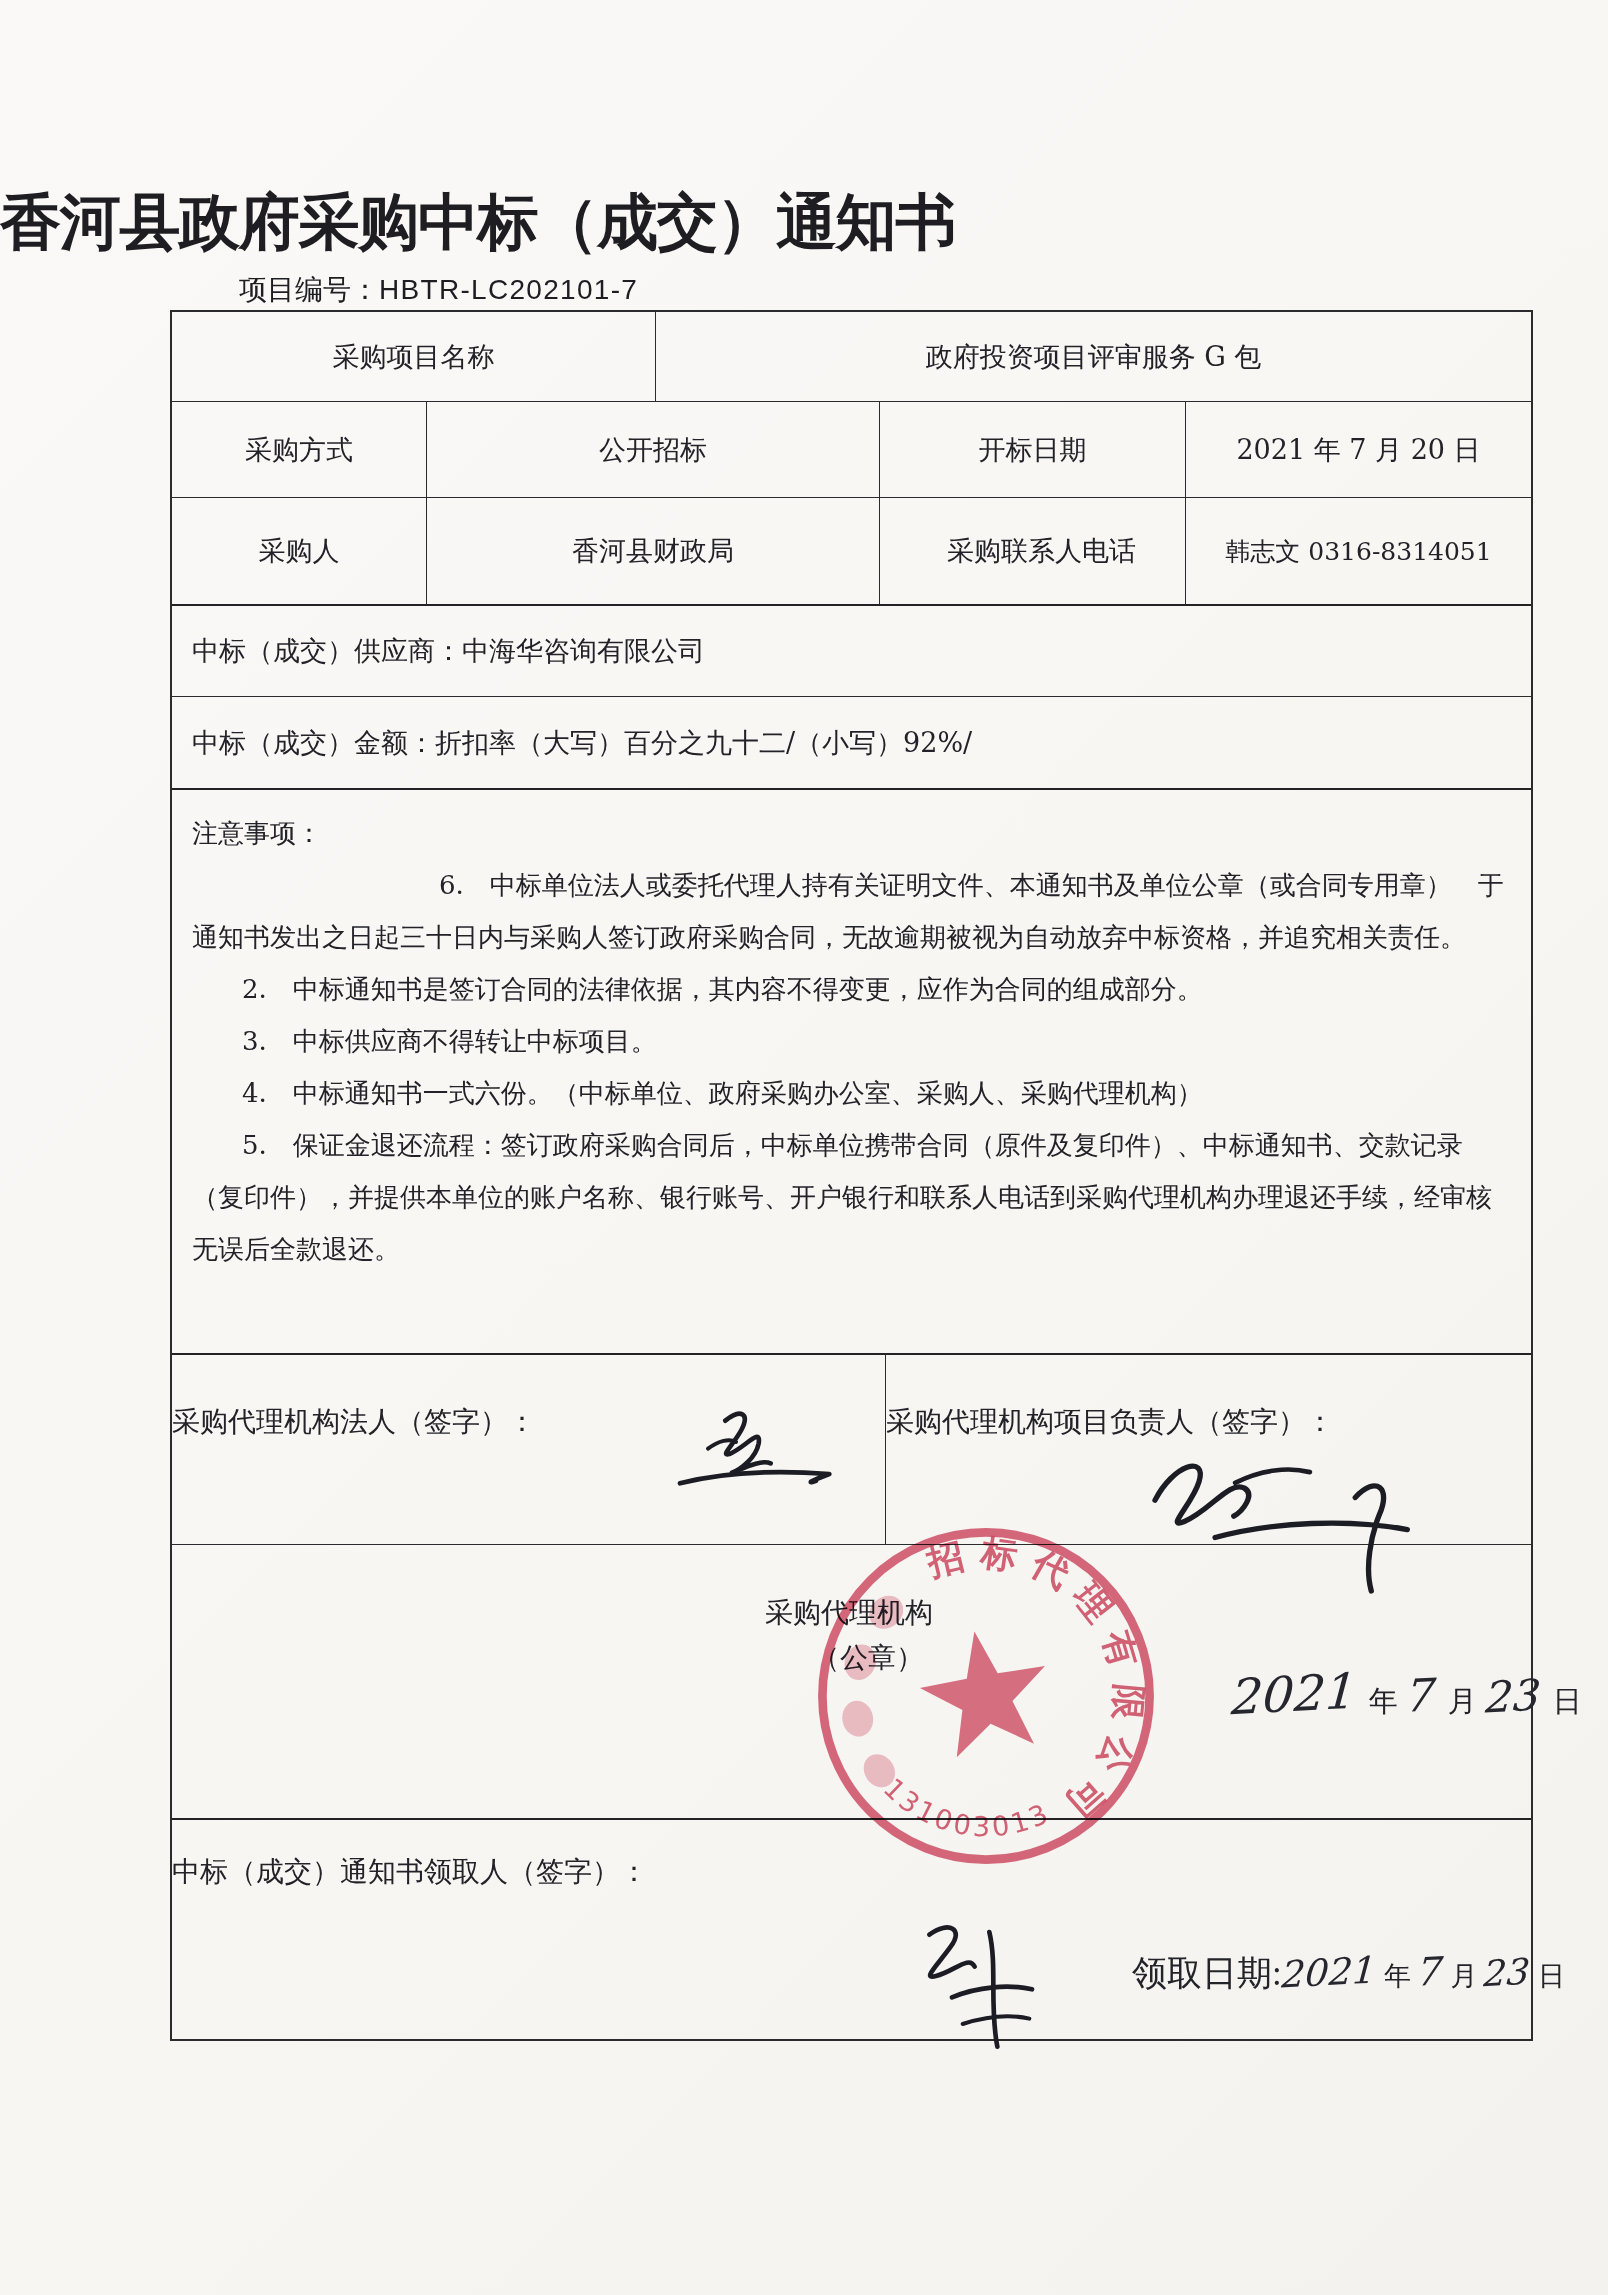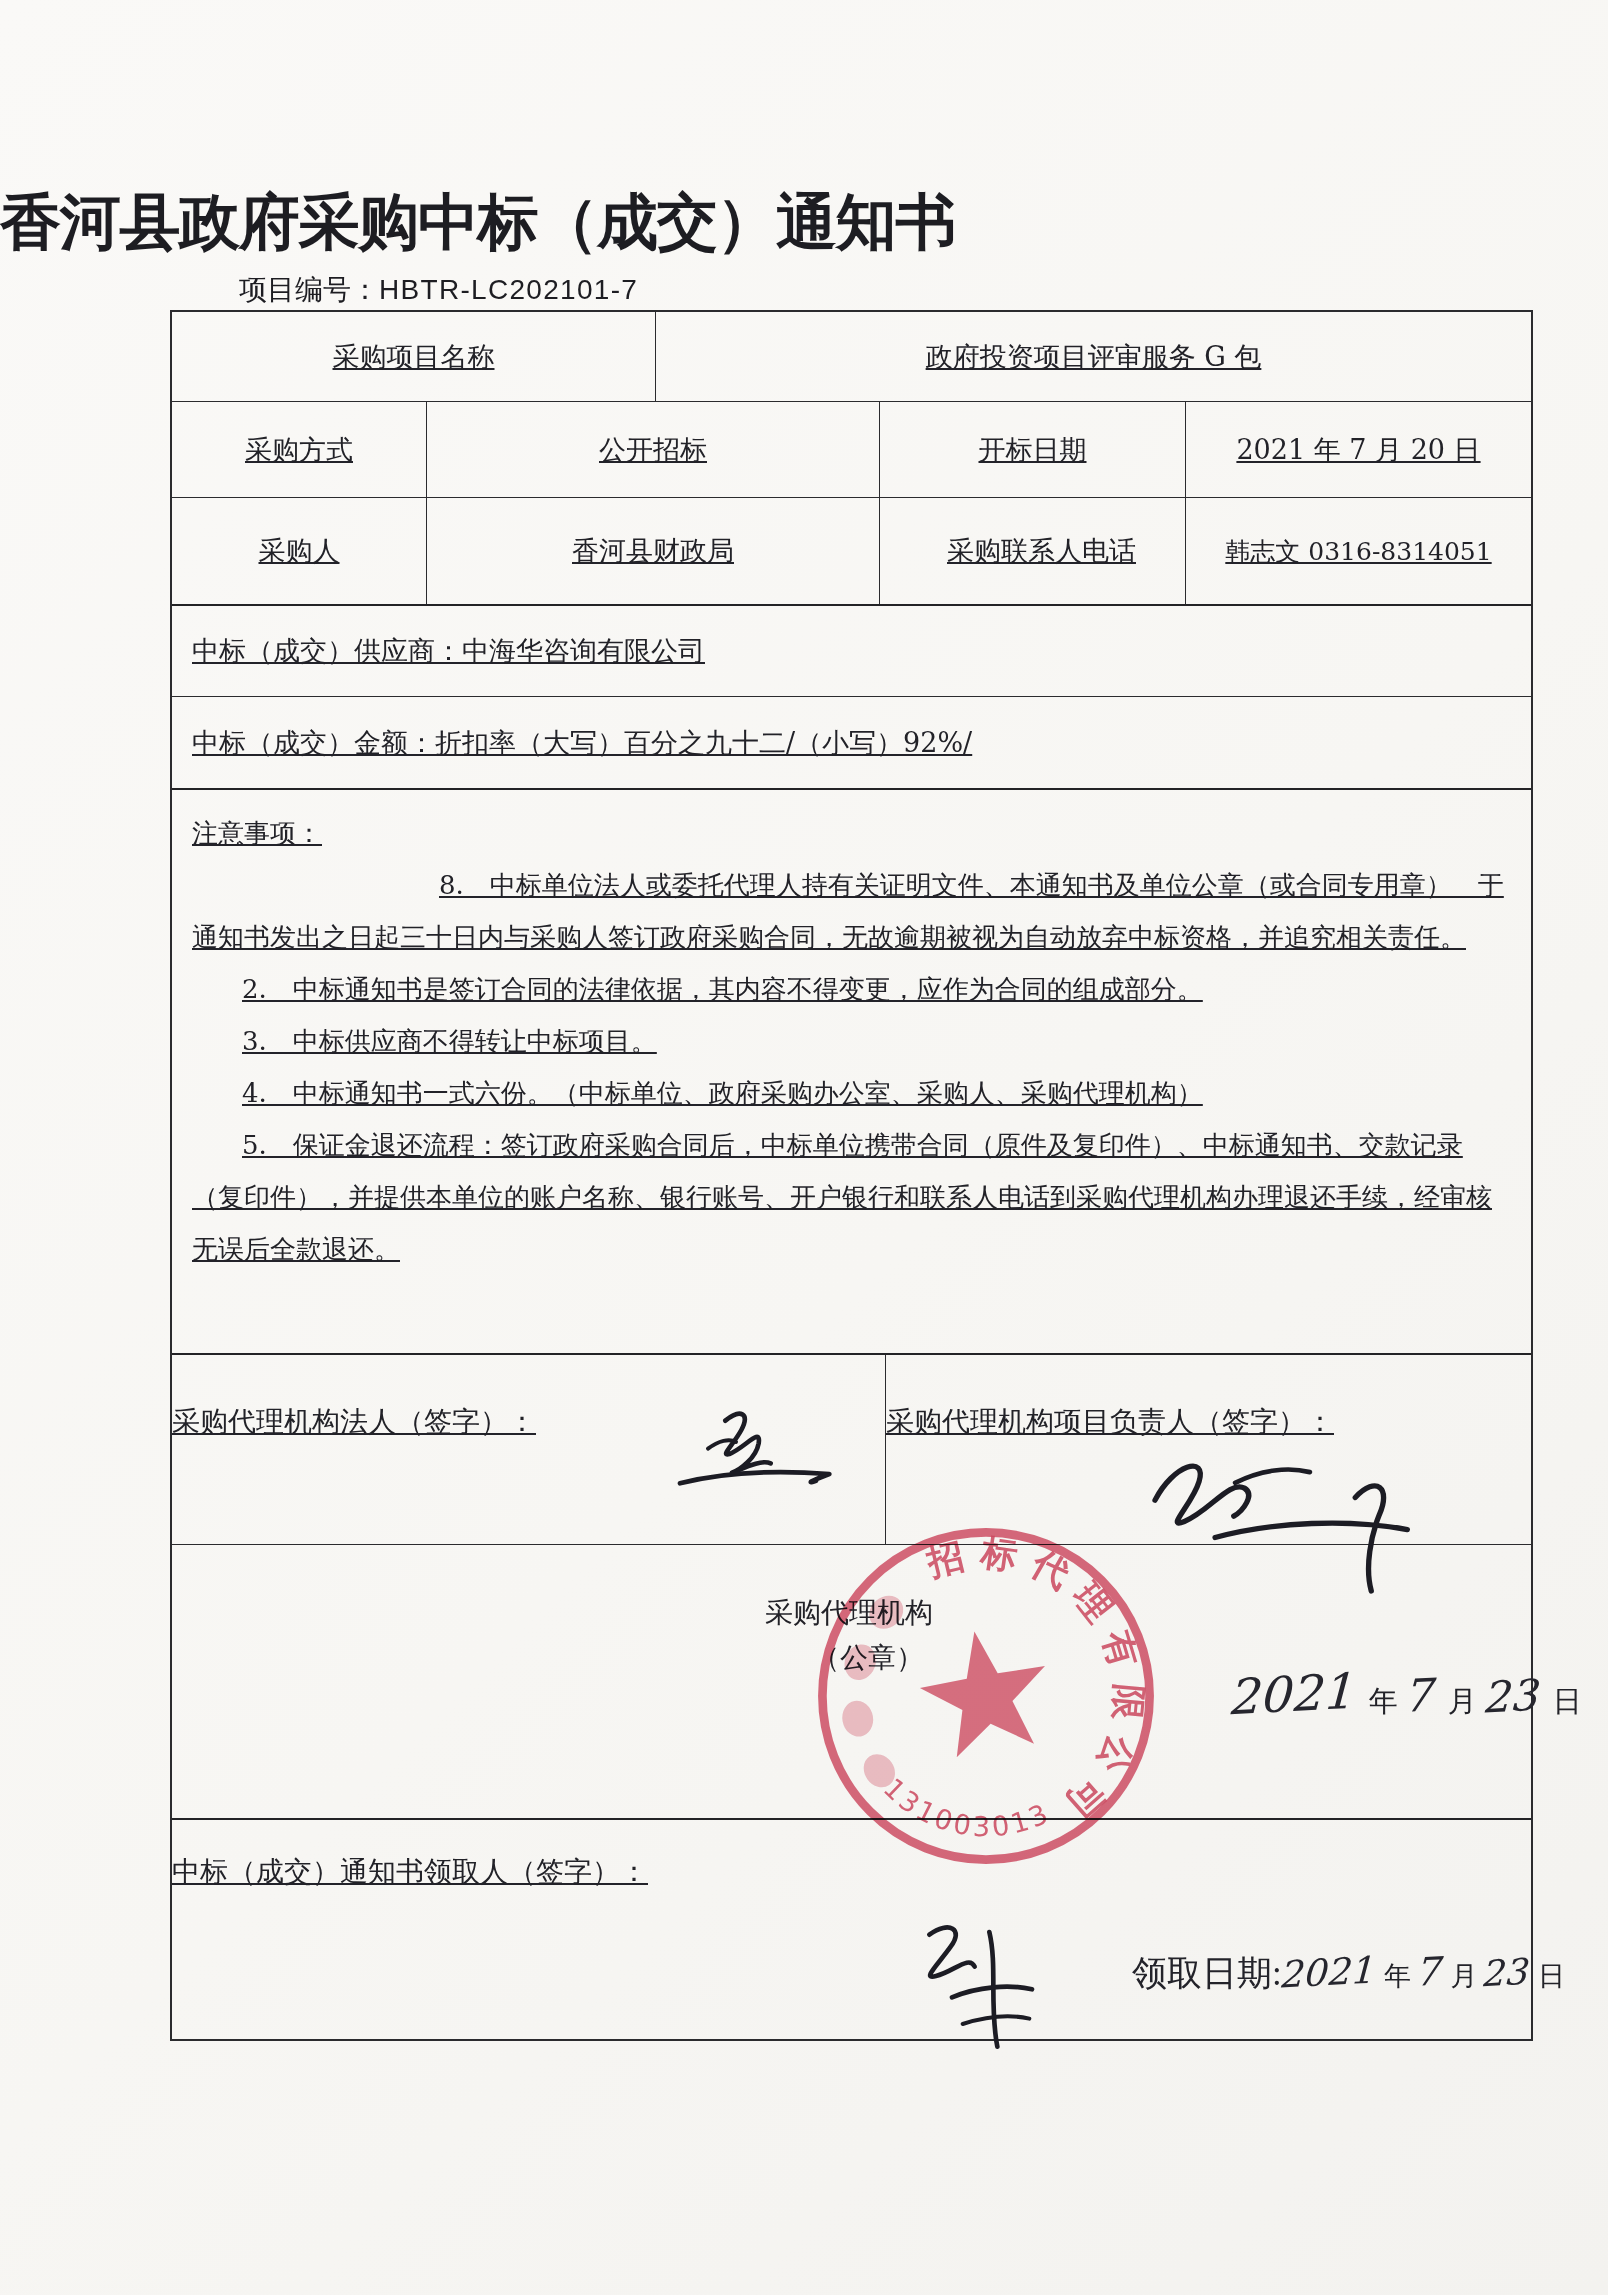--- a/index.html
+++ b/index.html
@@ -20,21 +20,21 @@
     letter-spacing:-1.3px;color:#1d1d22;
   }
   .proj-line{
     position:absolute;left:239px;top:271px;font-size:28px;color:#1d1d22;
   }
   .proj-line .num{font-family:"Liberation Sans","DejaVu Sans",sans-serif;letter-spacing:1.3px;}
   
   .tbl{
     position:absolute;left:170px;top:310px;width:1363px;height:1731px;
     border:2px solid #2b2b2e;box-sizing:border-box;
-    display:flex;flex-direction:column;text-decoration:underline;
+    display:flex;flex-direction:column;
   }
   .trow{display:flex;box-sizing:border-box;}
   .trow + .trow{border-top:1.3px solid #2b2b2e;}
   .trow.heavy{border-top:2px solid #232326;}
   .tcell{box-sizing:border-box;display:flex;align-items:center;font-size:27px;color:#222228;}
   .tcell + .tcell{border-left:1.3px solid #2b2b2e;}
   .tcell.center{justify-content:center;text-align:center;}
   .tcell.left{justify-content:flex-start;padding-left:20px;}
   
   .notes-cell{display:block;padding:17.4px 23px 0 20px;font-size:26px;line-height:52px;}
@@ -106,21 +106,21 @@
       <div class="tcell left" style="flex:1;">中标（成交）供应商：中海华咨询有限公司</div>
     </div>
 
     <div class="trow" style="height:92px;">
       <div class="tcell left" style="flex:1;">中标（成交）金额：折扣率（大写）百分之九十二/（小写）92%/</div>
     </div>
 
     <div class="trow heavy" style="height:565px;">
       <div class="tcell notes-cell" style="flex:1;">
         <p class="note-item">注意事项：</p>
-        <p class="note-item indent-xl">8.　中标单位法人或委托代理人持有关证明文件、本通知书及单位公章（或合同专用章）　于通知书发出之日起三十日内与采购人签订政府采购合同，无故逾期被视为自动放弃中标资格，并追究相关责任。</p>
+        <p class="note-item indent-xl">6.　中标单位法人或委托代理人持有关证明文件、本通知书及单位公章（或合同专用章）　于通知书发出之日起三十日内与采购人签订政府采购合同，无故逾期被视为自动放弃中标资格，并追究相关责任。</p>
         <p class="note-item indent-sm">2.　中标通知书是签订合同的法律依据，其内容不得变更，应作为合同的组成部分。</p>
         <p class="note-item indent-sm">3.　中标供应商不得转让中标项目。</p>
         <p class="note-item indent-sm">4.　中标通知书一式六份。（中标单位、政府采购办公室、采购人、采购代理机构）</p>
         <p class="note-item indent-sm">5.　保证金退还流程：签订政府采购合同后，中标单位携带合同（原件及复印件）、中标通知书、交款记录（复印件），并提供本单位的账户名称、银行账号、开户银行和联系人电话到采购代理机构办理退还手续，经审核无误后全款退还。</p>
       </div>
     </div>
 
     <div class="trow heavy" style="height:191px;">
       <div class="tcell sig-cell" style="width:713px;">采购代理机构法人（签字）：</div>
       <div class="tcell sig-cell" style="flex:1;">采购代理机构项目负责人（签字）：</div>

